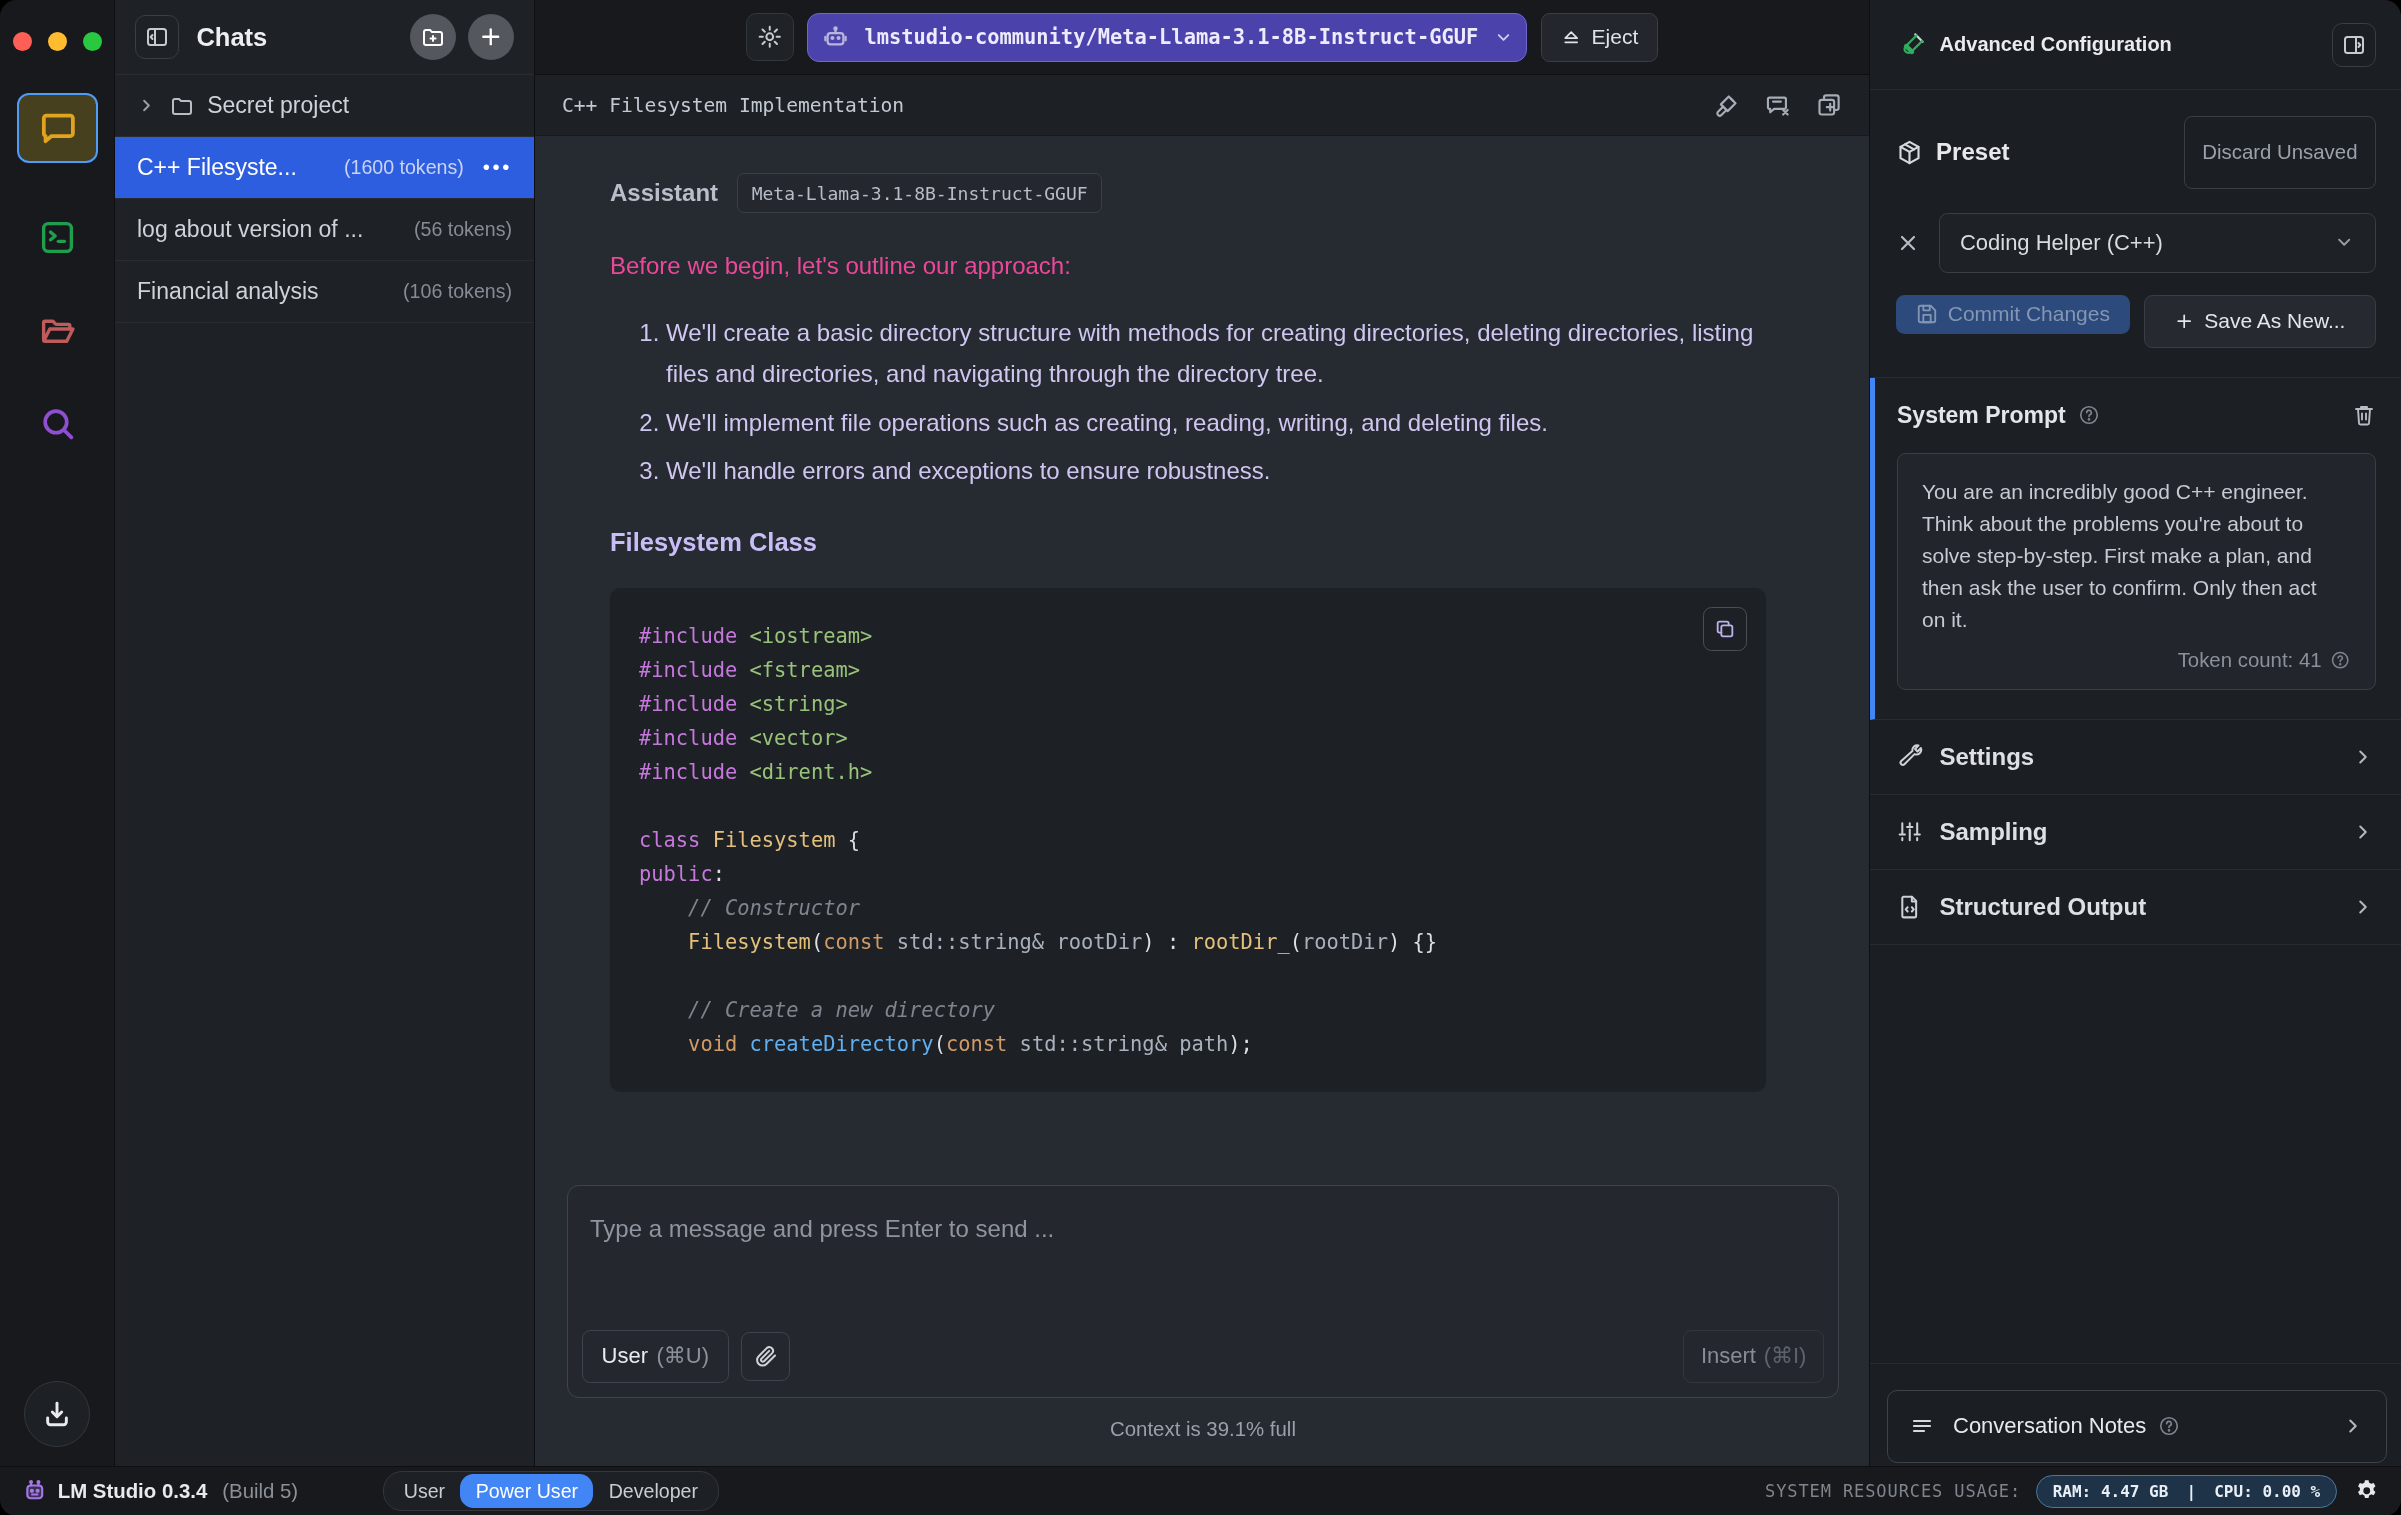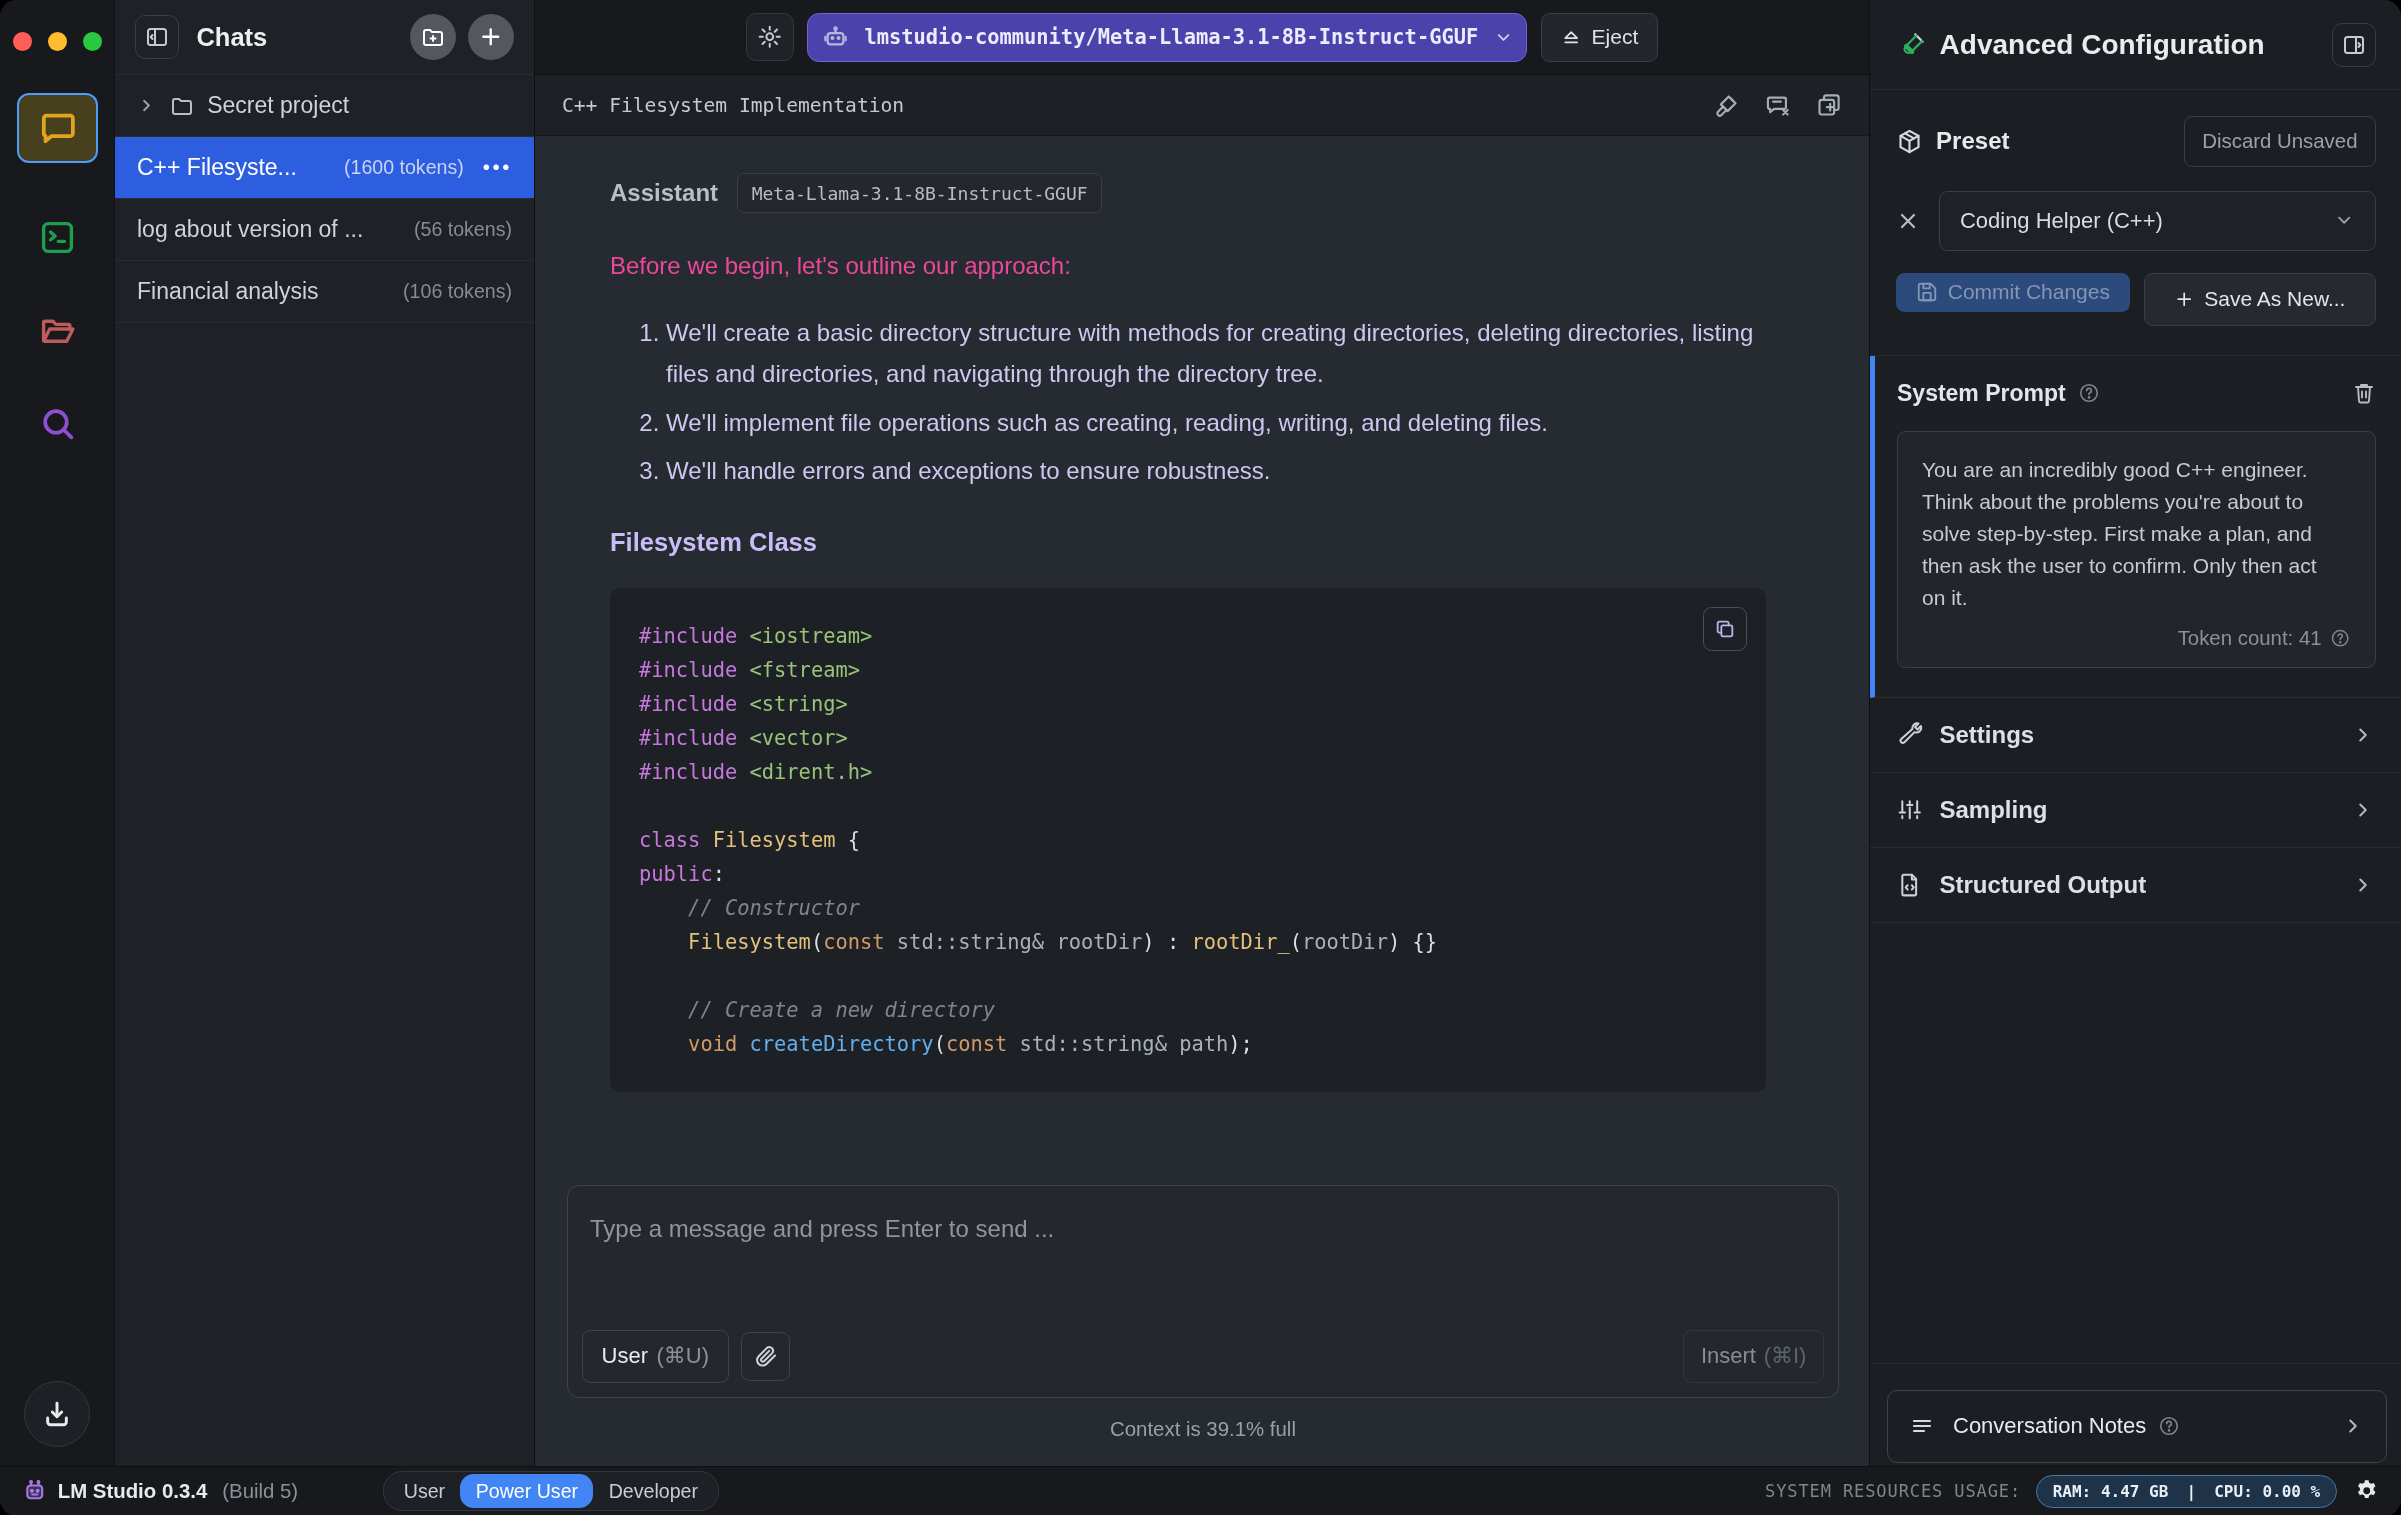--- a/index.html
+++ b/index.html
@@ -74,25 +74,25 @@
   .role-btn { display:flex; align-items:center; gap:8.5px; border:1.3px solid #3f444c; border-radius:8.5px; padding:12.8px 19px; background:transparent; font-size:22px; color:#e8ebf0; }
   .role-btn .short { color:#8b9199; }
   .clip-btn { width:49px; height:49px; border:1.3px solid #3f444c; border-radius:8.5px; background:transparent; color:#cfd3da; display:flex; align-items:center; justify-content:center; }
   .insert-btn { margin-left:auto; display:flex; gap:7.7px; align-items:center; border:1.3px solid #32363d; border-radius:8.5px; padding:12.8px 17px; font-size:22px; color:#868d97; background:transparent; }
   .insert-btn .short { color:#5d636d; }
   .context-line { text-align:center; margin-top:20.4px; font-size:20.4px; color:#9aa0a9; }
 
   
   .right { width:532px; flex:none; background:#1b1e23; border-left:0.9px solid #0d0f12; display:flex; flex-direction:column; }
   .right-header { height:90px; flex:none; display:flex; align-items:center; padding:0 25.5px 0 29px; border-bottom:0.9px solid #282c32; }
-  .right-title { font-size:28px; font-weight:bold; color:#e9ebee; margin-left:13.6px; }
+  .right-title { font-size:20px; font-weight:bold; color:#e9ebee; margin-left:13.6px; }
   .preset-section { padding:25.5px 25.5px 29px; border-bottom:0.9px solid #282c32; }
   .preset-row1 { display:flex; align-items:center; color:#d6d9de; }
   .preset-label { font-size:24px; font-weight:600; color:#e6e8ec; margin-left:13.6px; }
-  .discard-btn { margin-left:auto; border:1.3px solid #3a3e45; border-radius:8px; padding:13px 17px; font-size:20.4px; color:#9aa1aa; background:transparent; }
+  .discard-btn { margin-left:auto; border:1.3px solid #3a3e45; border-radius:8px; padding:24px 17px; font-size:20.4px; color:#9aa1aa; background:transparent; }
   .preset-row2 { display:flex; align-items:center; margin-top:24px; }
   .x-btn { color:#b6bcc5; display:flex; }
   .preset-select { flex:1; margin-left:19px; height:60px; border:1.3px solid #3a3e45; border-radius:8.5px; background:#1e2126; display:flex; align-items:center; padding:0 20.4px; font-size:22px; color:#d9dce2; }
   .preset-select .chev { margin-left:auto; color:#9aa0a9; display:flex; }
   .preset-row3 { display:flex; gap:13.6px; margin-top:22px; }
   .commit-btn { flex:1.02; height:39px; border:none; border-radius:8.5px; background:#2c4a7c; color:#8496b3; font-size:21px; display:flex; align-items:center; justify-content:center; gap:10.2px; }
   .savenew-btn { flex:1; height:53px; border:1.3px solid #3a3e45; border-radius:8.5px; background:#26292f; color:#e2e5ea; font-size:21px; display:flex; align-items:center; justify-content:center; gap:10.2px; }
   .sysprompt { border-left:5.1px solid #4285f4; border-bottom:0.9px solid #282c32; padding:24px 25.5px 29px 22px; background:#1c2025; }
   .sp-head { display:flex; align-items:center; gap:12px; color:#e3e6ea; }
   .sp-label { font-size:23px; font-weight:600; }

